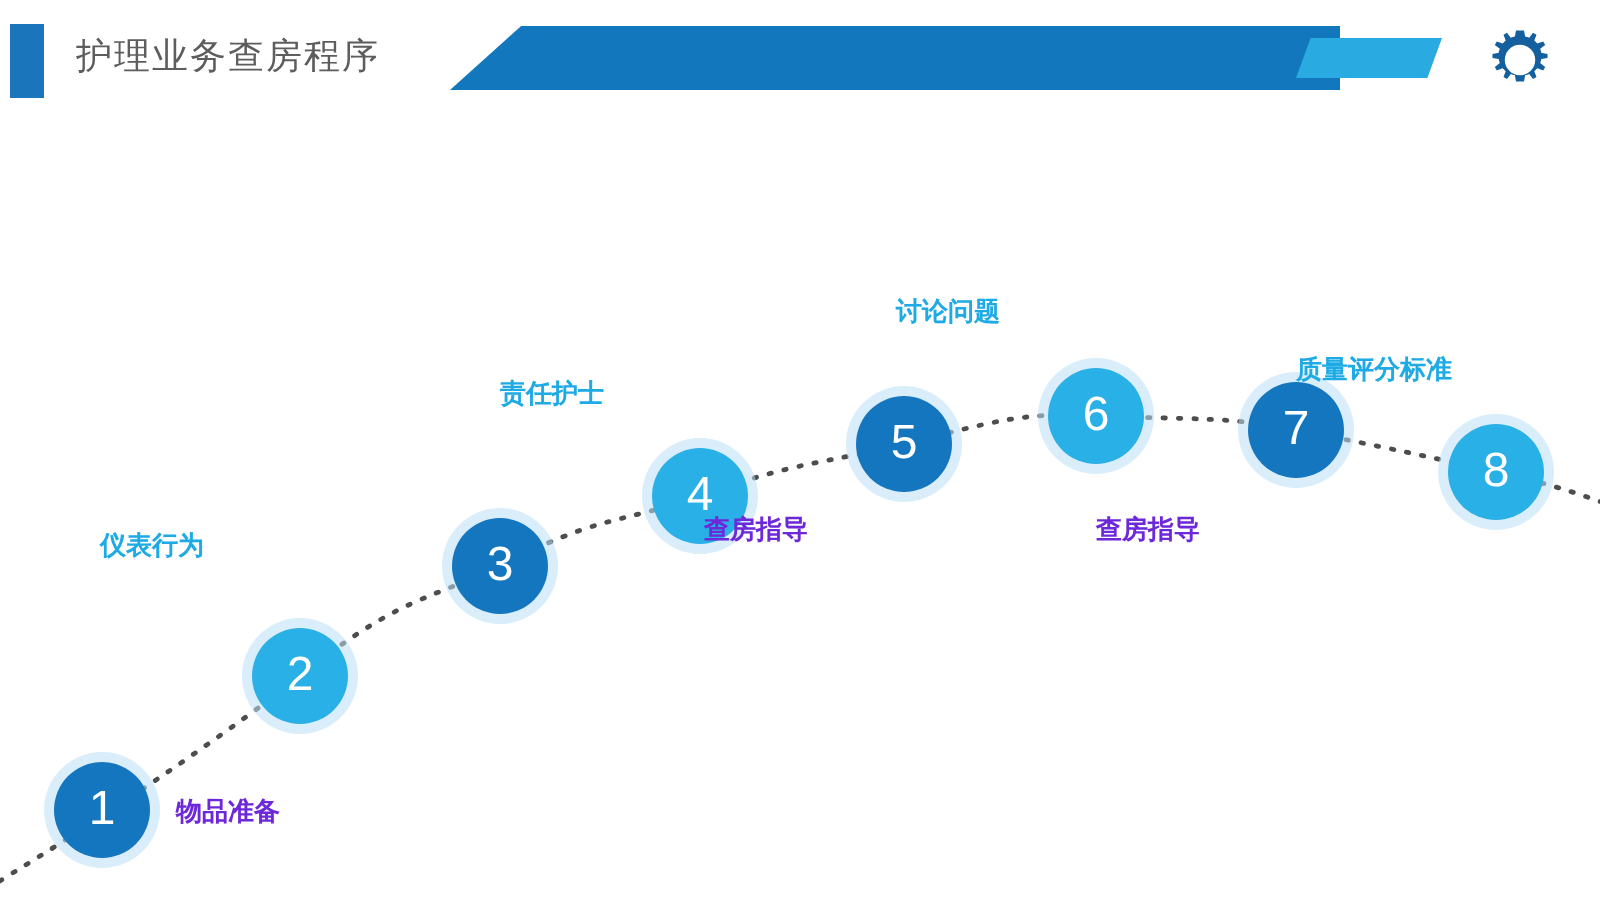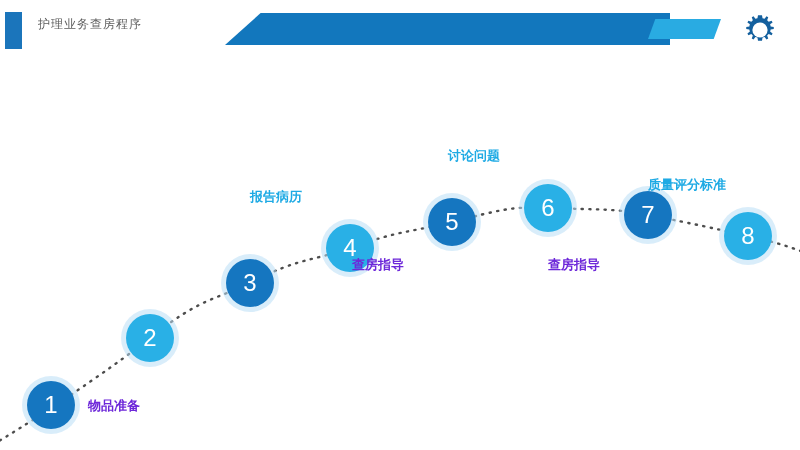--- a/index.html
+++ b/index.html
@@ -30,21 +30,21 @@
   }
   .accent-bar {
     position: absolute;
     left: 5px; top: 12px;
     width: 17px; height: 37px;
     background: #1b75bb;
   }
   .header-title {
     position: absolute;
     left: 38px; top: 16px;
-    font-size: 12px;
+    font-size: 18px;
     letter-spacing: 1px;
     color: #5d5d5d;
     white-space: nowrap;
     font-family: Liberation Serif, serif;
   }
   .hdr-band-dark {
     position: absolute;
     left: 225px; top: 13px;
     width: 445px; height: 32px;
     background: #1277bd;
@@ -144,30 +144,31 @@
 
   <div id="nodes">
       <div class="node dark" style="left: 27px; top: 381px;">
         <span class="node-num">1</span>
       </div>
       <div class="node-label left" style="top: 398px; left: 88px;">物品准备</div>
       <div class="node light" style="left: 126px; top: 314px;">
         <span class="node-num">2</span>
       </div>
       <div class="node-label cyan center" style="top: 265px; left: 50px; width: 200px;">
+        <div>仪表行为</div>
       </div>
       <div class="node dark" style="left: 226px; top: 259px;">
         <span class="node-num">3</span>
       </div>
       <div class="node-label center" style="top: 322px; left: 150px; width: 200px;">
       </div>
       <div class="node light" style="left: 326px; top: 224px;">
         <span class="node-num">4</span>
       </div>
-      <div class="node-label cyan center" style="top: 189px; left: 250px; width: 200px;">报告病历</div>
+      <div class="node-label cyan center" style="top: 189px; left: 250px; width: 200px;">责任护士</div>
       <div class="node dark" style="left: 428px; top: 198px;">
         <span class="node-num">5</span>
       </div>
       <div class="node-label center" style="top: 257px; left: 352px; width: 200px;">查房指导</div>
       <div class="node light" style="left: 524px; top: 184px;">
         <span class="node-num">6</span>
       </div>
       <div class="node-label cyan center" style="top: 148px; left: 448px; width: 200px;">讨论问题</div>
       <div class="node dark" style="left: 624px; top: 191px;">
         <span class="node-num">7</span>

